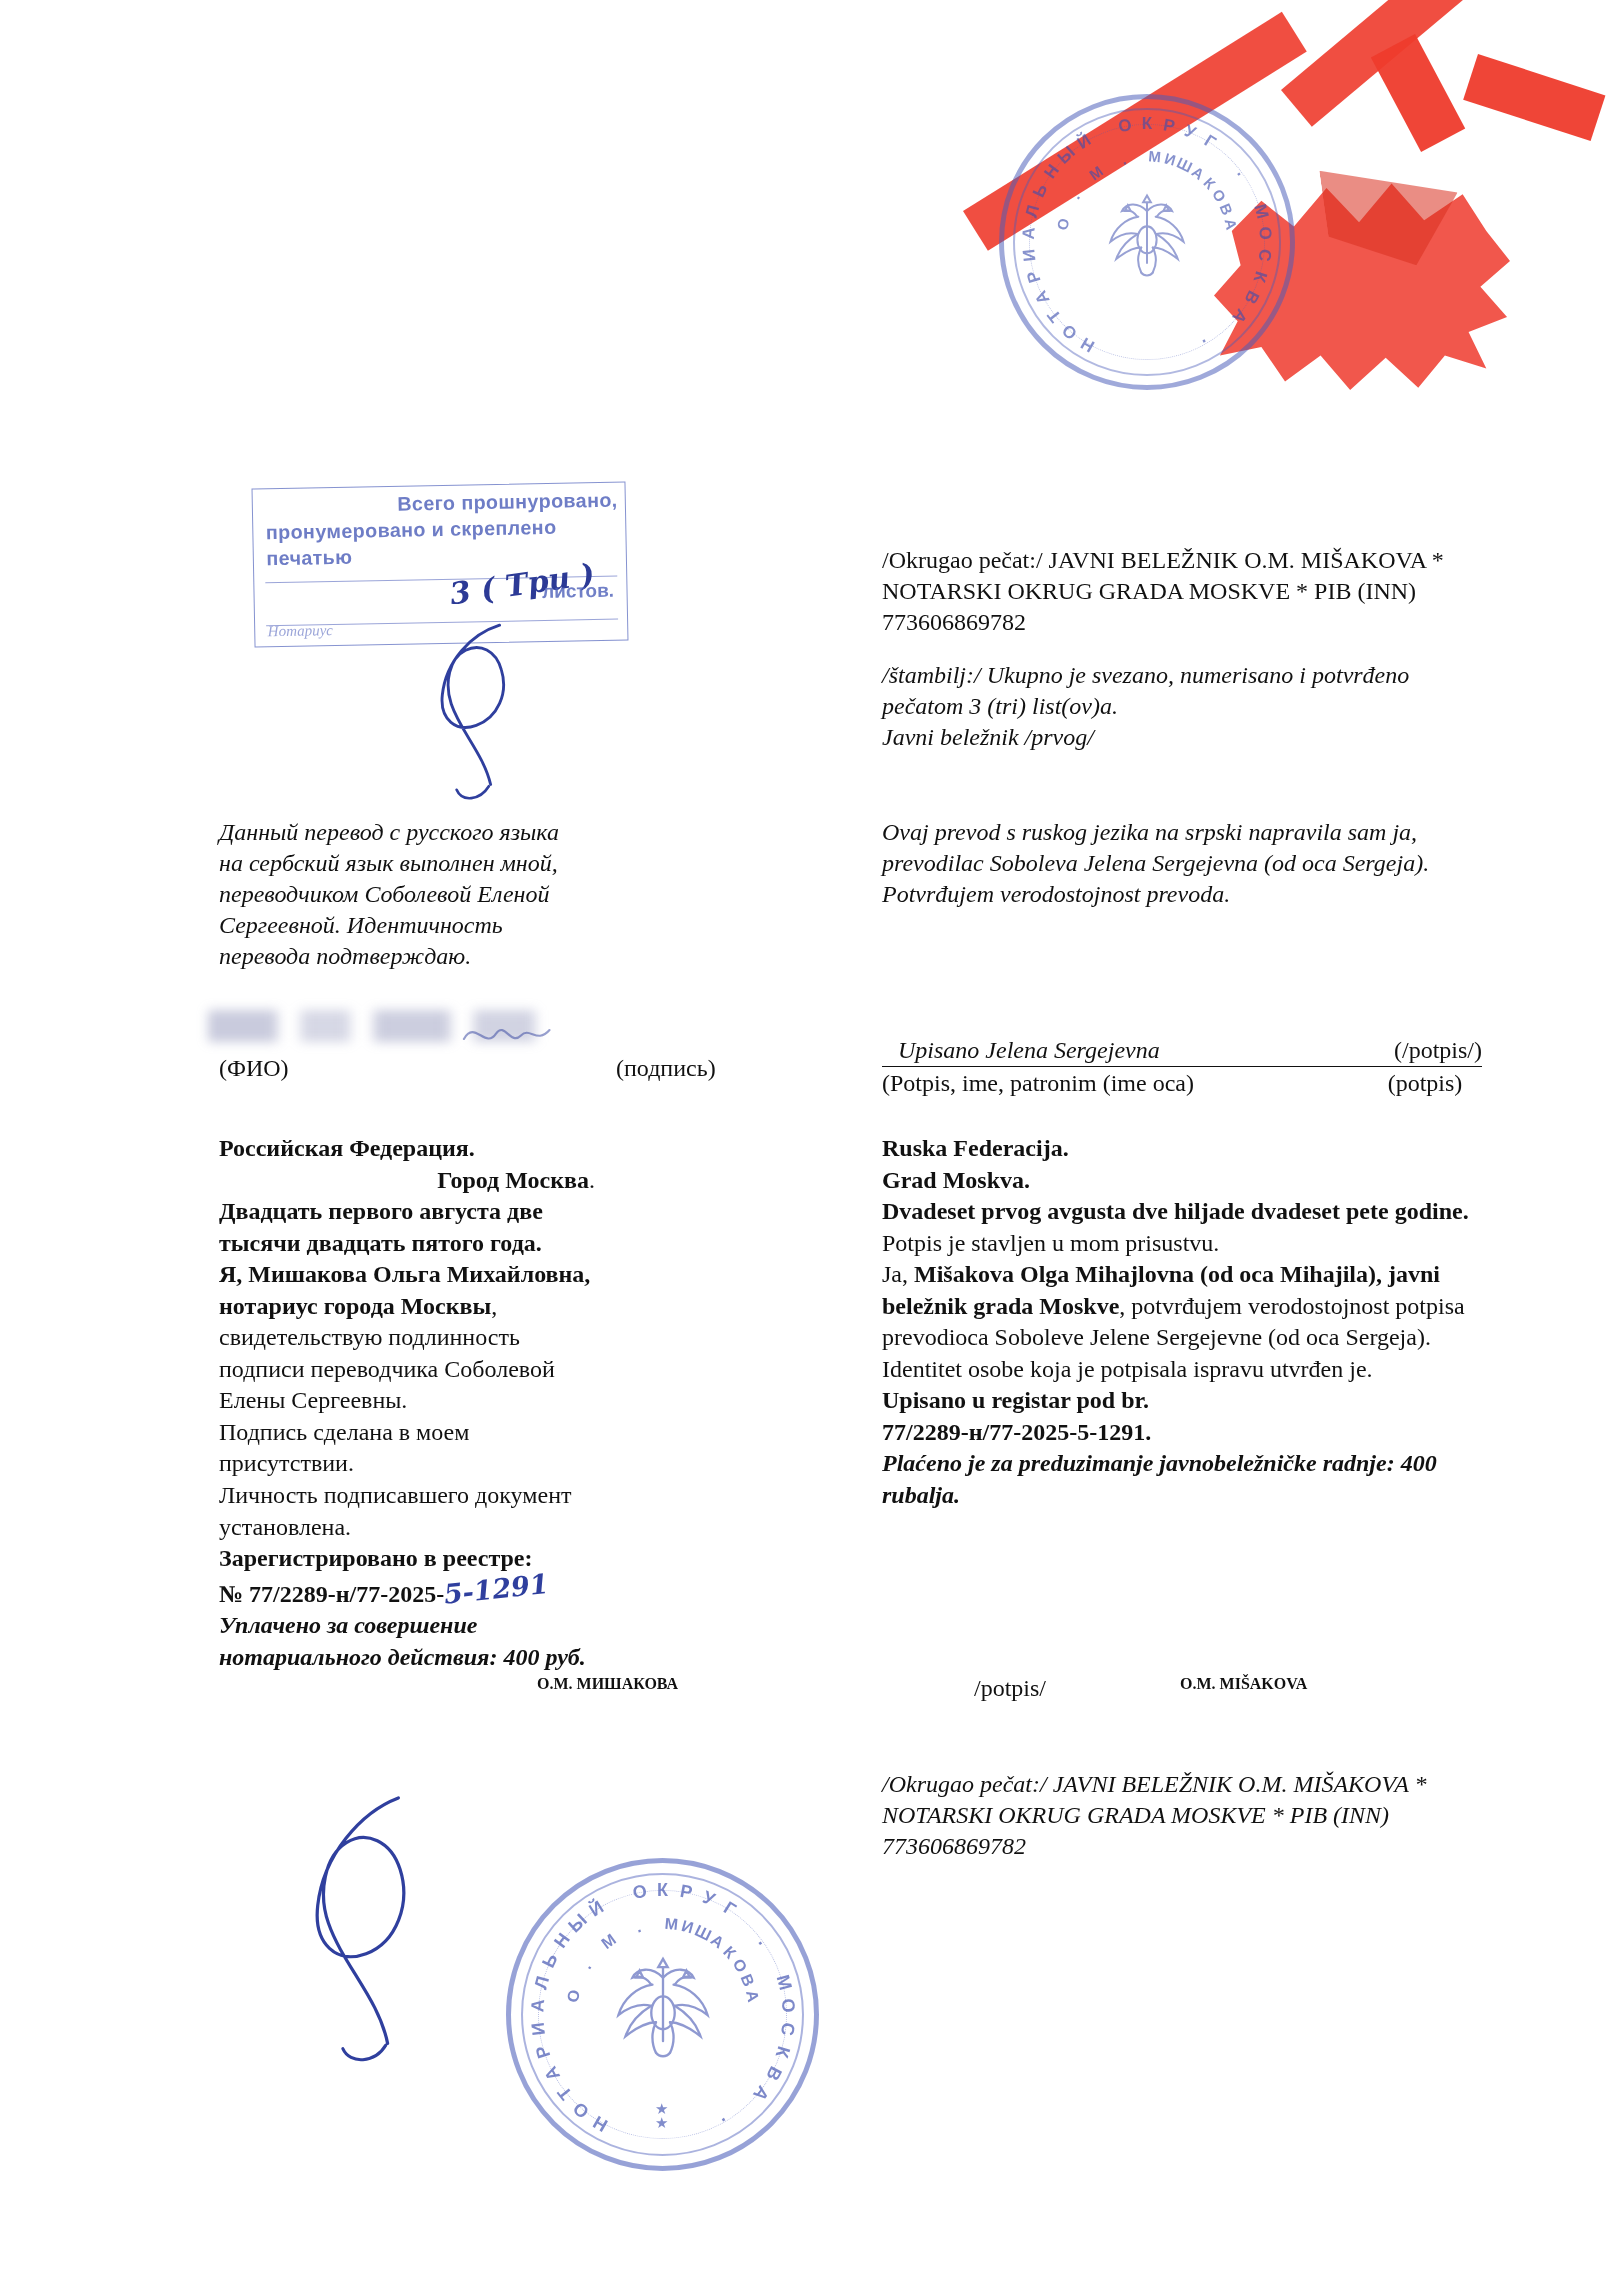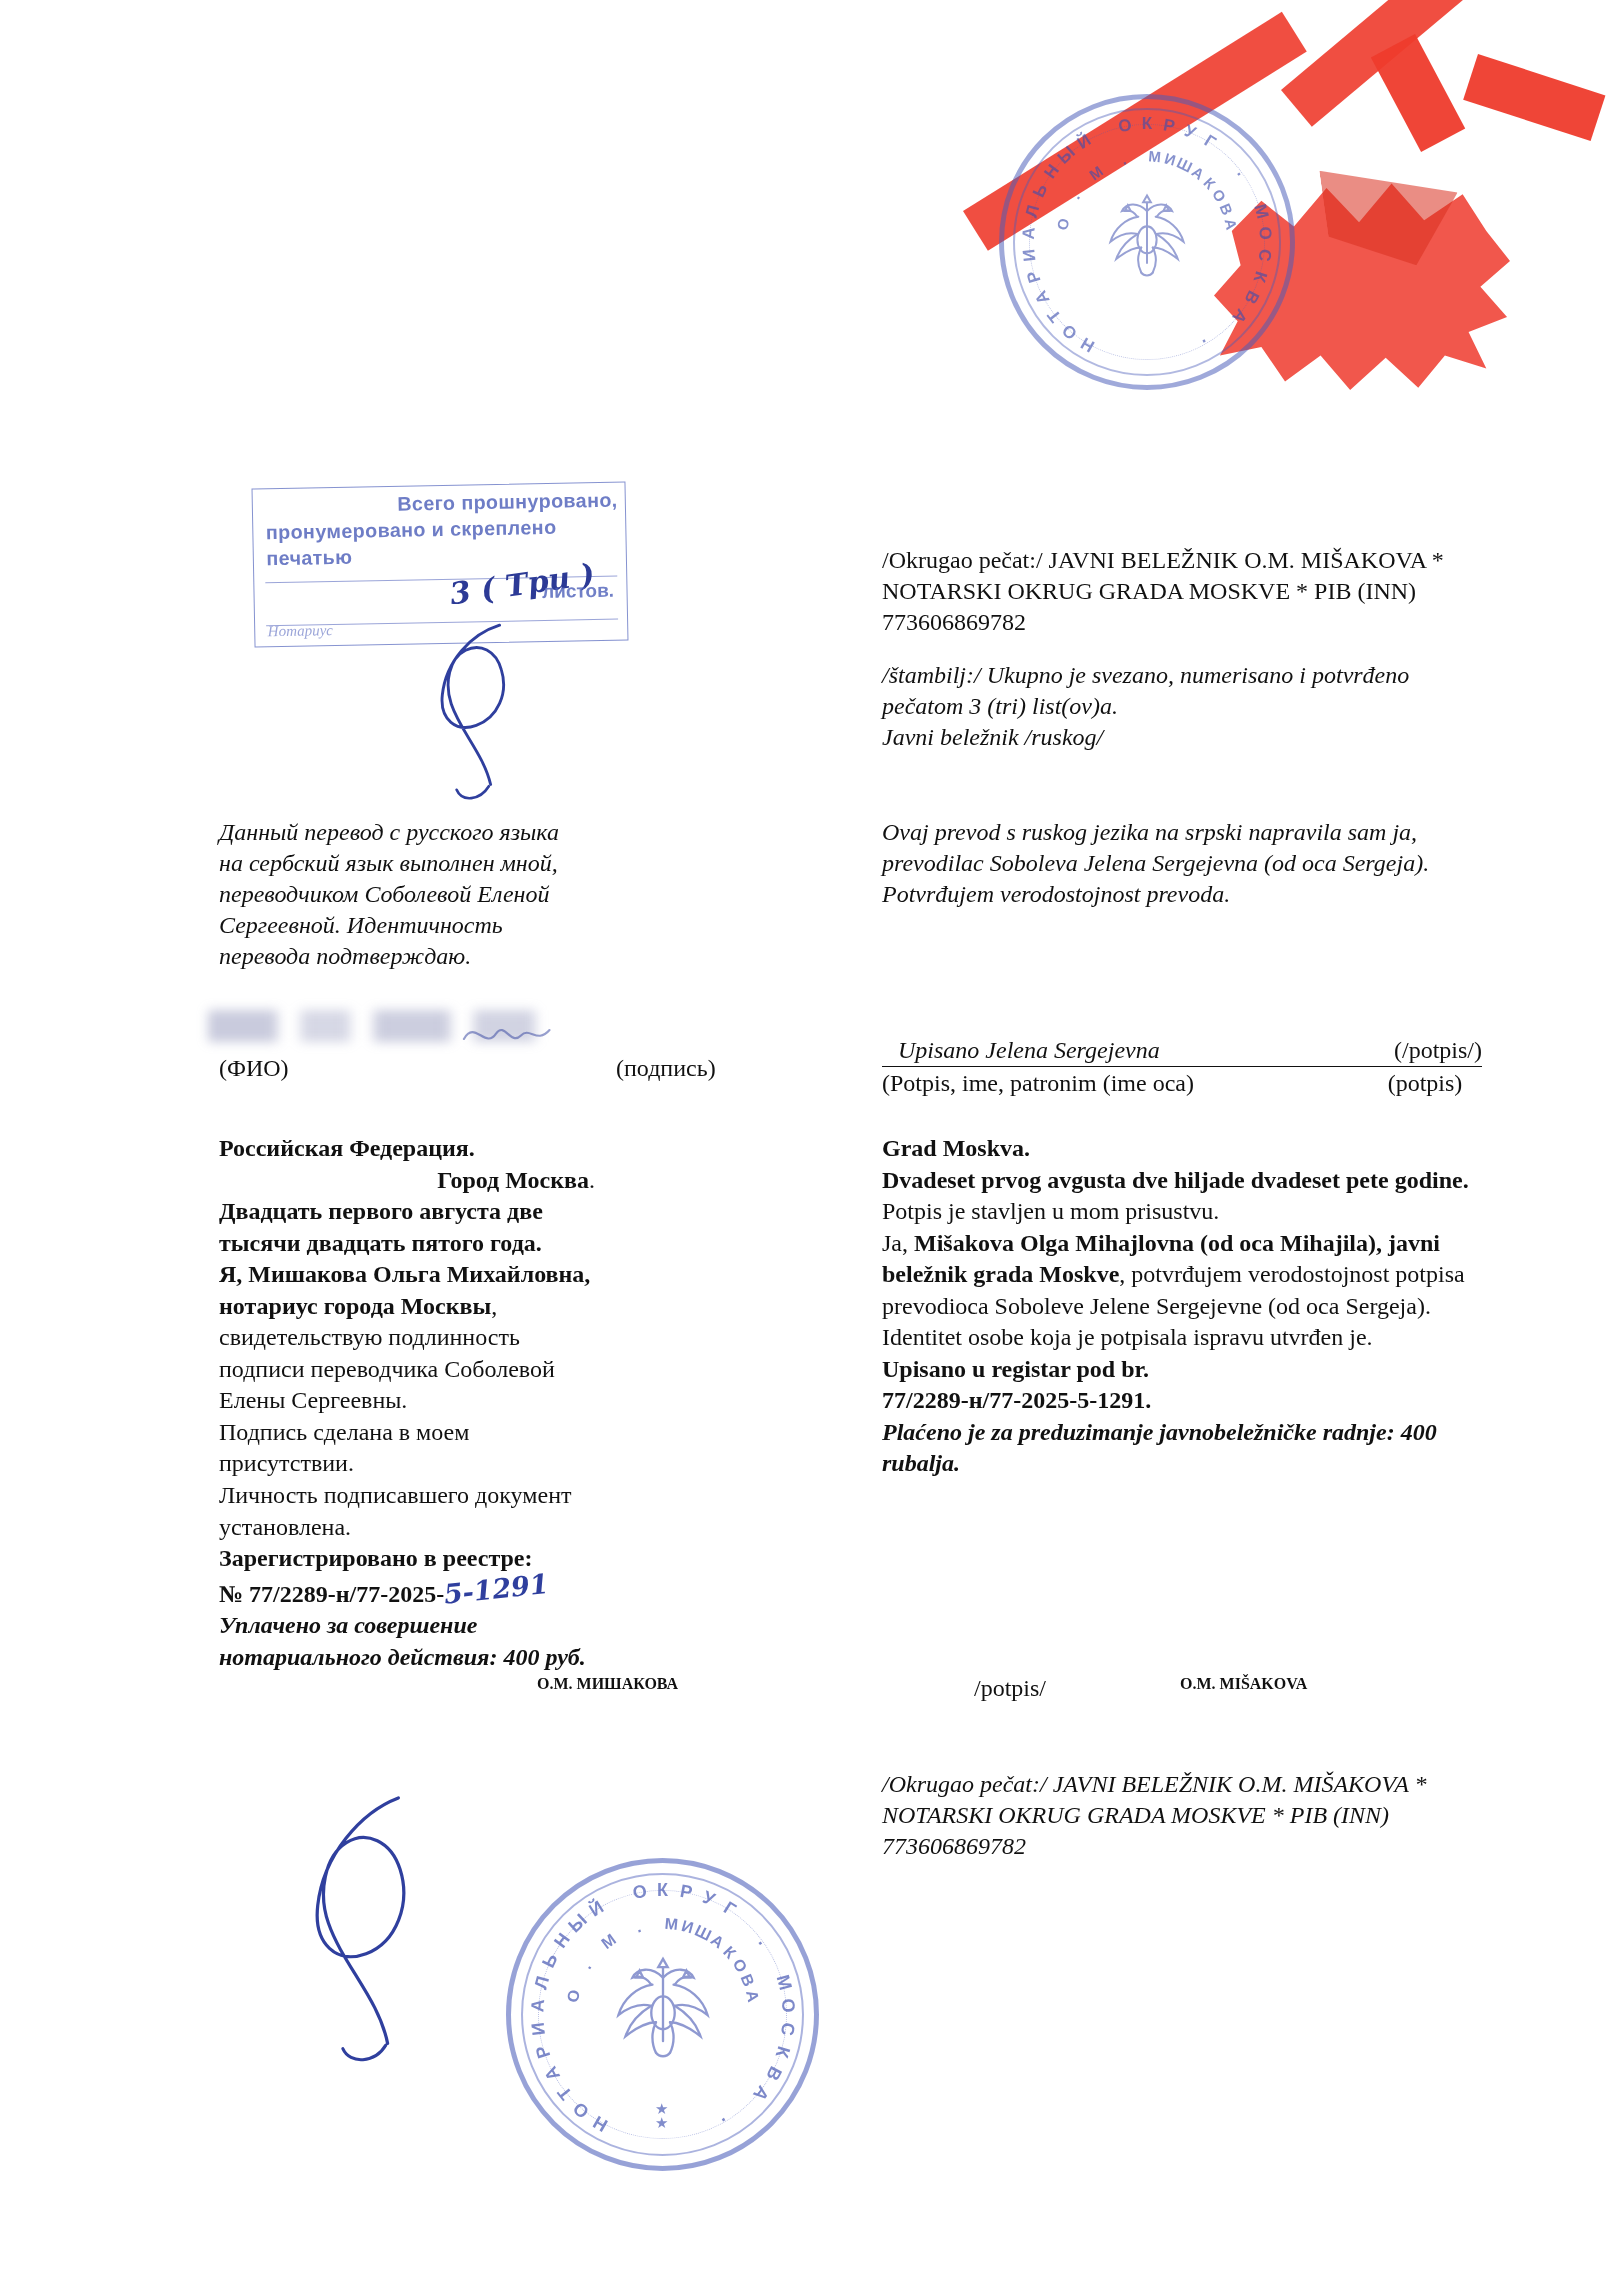--- a/index.html
+++ b/index.html
@@ -216,21 +216,21 @@
       <path d="M118 8 C86 18 58 48 54 86 C51 114 70 128 92 120 C116 111 128 84 120 58
                C114 36 96 28 80 36 C62 45 56 72 64 96 C74 126 100 152 108 186" stroke-width="3.2"></path>
       <path d="M106 188 C96 204 76 206 70 192" stroke-width="3"></path>
     </svg>
   </div>
 
   <div class="col-sr blk" style="top:545px;">
     <p>/Okrugao pečat:/ JAVNI BELEŽNIK O.M. MIŠAKOVA * NOTARSKI OKRUG GRADA MOSKVE * PIB (INN) 773606869782</p>
     <p>
       <span>/štambilj:/ Ukupno je svezano, numerisano i potvrđeno pečatom 3 (tri) list(ov)a.</span><br>
-      <span>Javni beležnik /ruskog/</span>
+      <span>Javni beležnik /prvog/</span>
     </p>
   </div>
 
   <div class="col-ru blk" style="top:817px;">
     <p>Данный перевод с русского языка на сербский язык выполнен мной, переводчиком Соболевой Еленой Сергеевной. Идентичность перевода подтверждаю.</p>
   </div>
 
   <div class="col-sr blk" style="top:817px;">
     <p>Ovaj prevod s ruskog jezika na srpski napravila sam ja, prevodilac Soboleva Jelena Sergejevna (od oca Sergeja). Potvrđujem verodostojnost prevoda.</p>
   </div>
@@ -264,20 +264,21 @@
     <p style="margin:0;">Подпись сделана в моем присутствии.</p>
     <p style="margin:0;">Личность подписавшего документ установлена.</p>
     <p style="margin:0;"><b>Зарегистрировано в реестре:</b></p>
     <p style="margin:0;white-space:nowrap;">
       <b>№ 77/2289-н/77-2025-</b><span style="font-family:'DejaVu Serif',serif;font-style:italic;font-weight:700;color:#2f3f9e;font-size:27px;display:inline-block;transform:rotate(-6deg) translateY(-3.6px);">5-1291</span>
     </p>
     <p style="margin:0;"><b>Уплачено за совершение нотариального действия: 400 руб.</b></p>
   </div>
 
   <div class="col-sr blk" style="top:1133px;line-height:1.315;">
+    <p style="margin:0;"><b>Ruska Federacija.</b></p>
     <p style="margin:0;"><b>Grad Moskva.</b></p>
     <p style="margin:0;"><b>Dvadeset prvog avgusta dve hiljade dvadeset pete godine.</b></p>
     <p style="margin:0;">Potpis je stavljen u mom prisustvu.</p>
     <p style="margin:0;"><span class="nb">Ja,</span> <b>Mišakova Olga Mihajlovna (od oca Mihajila), javni beležnik grada Moskve</b><span class="nb">, potvrđujem verodostojnost potpisa prevodioca Soboleve Jelene Sergejevne (od oca Sergeja).</span></p>
     <p style="margin:0;">Identitet osobe koja je potpisala ispravu utvrđen je.</p>
     <p style="margin:0;"><b>Upisano u registar pod br.</b></p>
     <p style="margin:0;"><b class="ital" style="font-style:normal;">77/2289-н/77-2025-5-1291</b><b>.</b></p>
     <p style="margin:0;"><b>Plaćeno je za preduzimanje javnobeležničke radnje: 400 rubalja.</b></p>
   </div>
 

